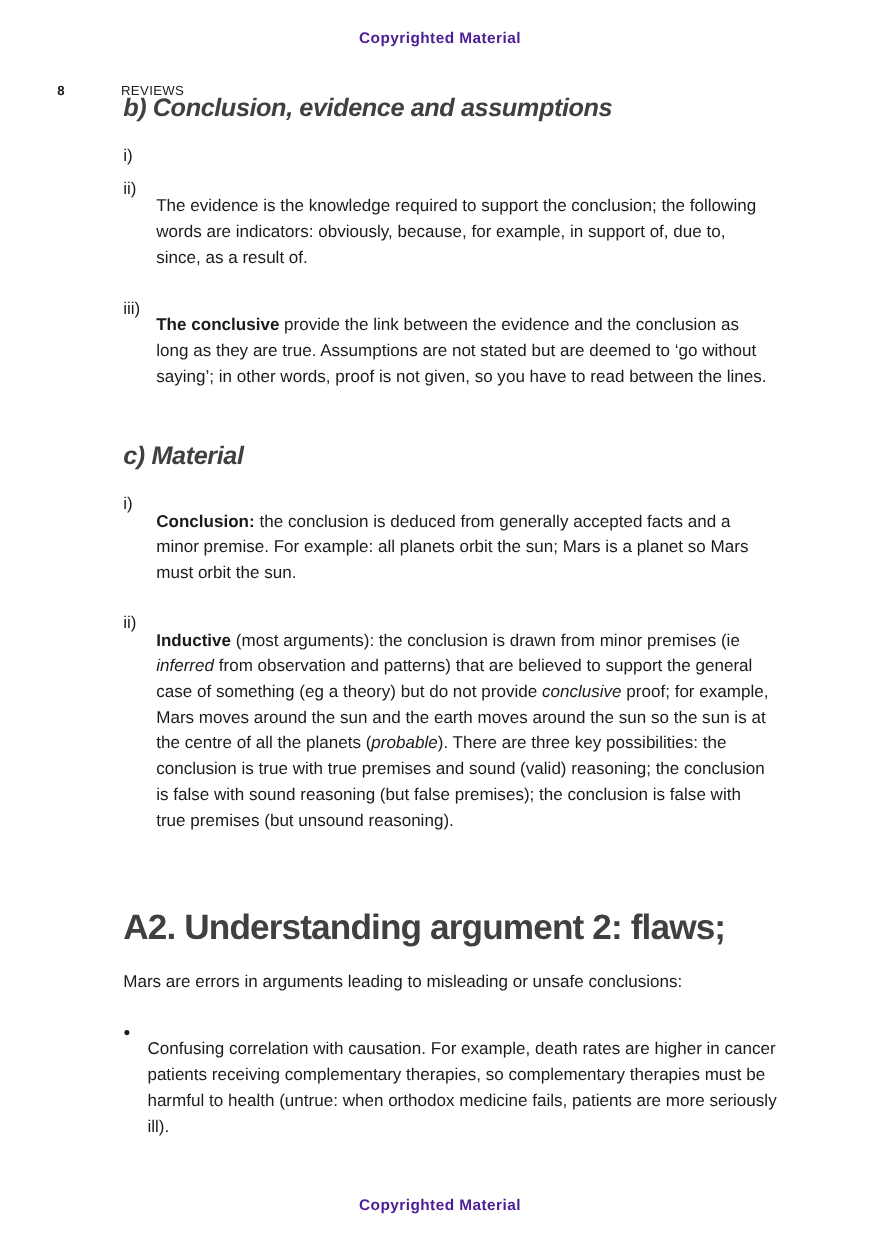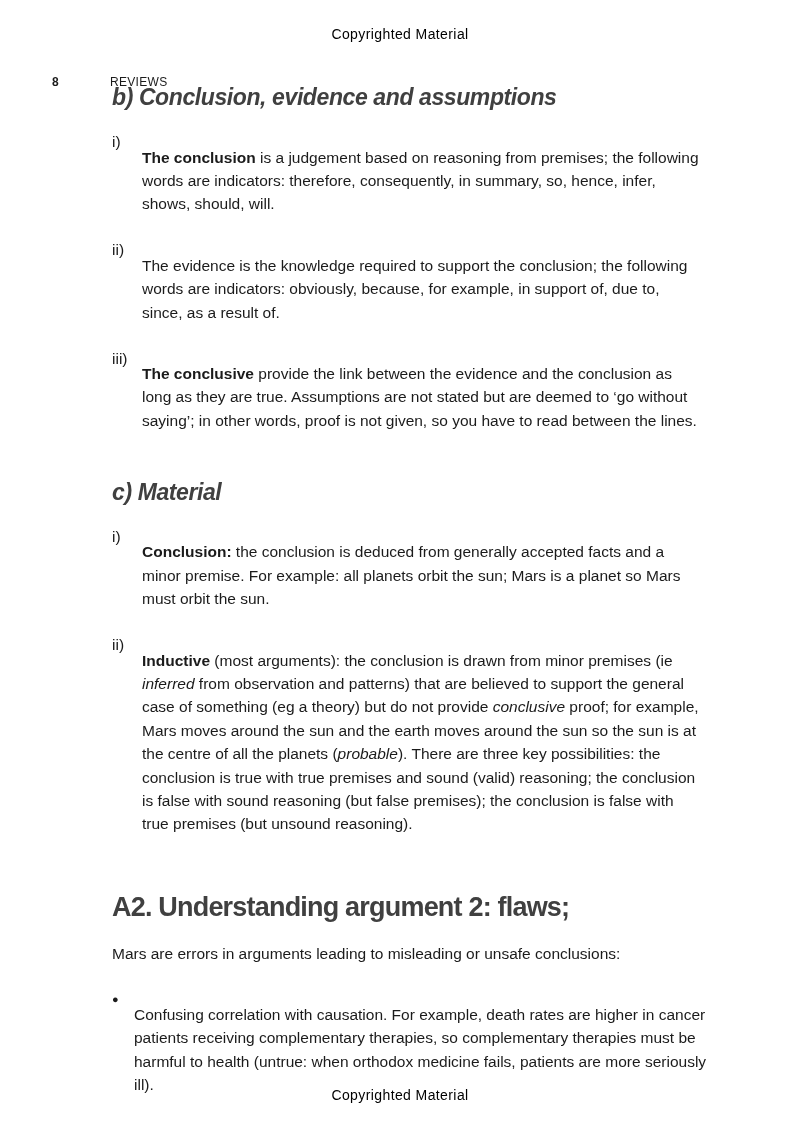--- a/index.html
+++ b/index.html
@@ -11,22 +11,22 @@
     overflow: hidden;
   }
   .page {
     position: relative;
     width: 800px; height: 1131px;
     background: #ffffff;
   }
   .watermark {
     position: absolute; left: 0; right: 0;
     text-align: center;
-    font-size: 14px; font-weight: 400;
-    color: #000000;
+    font-size: 14px; font-weight: 700;
+    color: #4c1d95;
     letter-spacing: 0.4px;
   }
   .watermark.top { top: 26px; }
   .watermark.bottom { top: 1087px; }
 
   .running-header {
     position: absolute; top: 43px; left: 52px;
     display: flex; align-items: baseline;
     font-size: 12px; line-height: 14px;
   }
@@ -40,23 +40,23 @@
 
   h1, h2 { font-weight: 700; color: #404040; }
   h2.sub {
     font-style: italic;
     font-size: 23px; line-height: 28px;
     letter-spacing: -0.4px;
   }
   h2.sub-b { margin-top: 83px; }
   h2.sub-c { margin-top: 30px; }
   h1.chapter {
-    font-size: 27px; line-height: 32.5px;
+    font-size: 32px; line-height: 32.5px;
     letter-spacing: -0.8px;
-    margin-top: 40px;
+    margin-top: 54px;
   }
   h1.chapter span { display: block; }
   h2.sub-a { margin-top: 22px; }
 
   .roman-list { margin-top: 15px; }
   .li {
     display: grid;
     grid-template-columns: 30px 1fr;
     margin-bottom: 7px;
     font-size: 15.5px; line-height: 23.4px;
@@ -93,21 +93,20 @@
     <span class="running-title">REVIEWS</span>
   </header>
 
   <main class="content">
 
     <h2 class="sub sub-b">b) Conclusion, evidence and assumptions</h2>
 
     <div class="roman-list">
       <div class="li">
         <span class="marker">i)</span>
-        <p class="li-text"><span style="font-weight: 700;">The conclusion</span><span> is a judgement based on reasoning from premises; the following words are indicators: therefore, consequently, in summary, so, hence, infer, shows, should, will.</span></p>
       </div>
       <div class="li">
         <span class="marker">ii)</span>
         <p class="li-text"><span style="font-weight: 400;">The evidence</span><span> is the knowledge required to support the conclusion; the following words are indicators: obviously, because, for example, in support of, due to, since, as a result of.</span></p>
       </div>
       <div class="li">
         <span class="marker">iii)</span>
         <p class="li-text"><span style="font-weight: 700;">The conclusive</span><span> provide the link between the evidence and the conclusion as long as they are true. Assumptions are not stated but are deemed to ‘go without saying’; in other words, proof is not given, so you have to read between the lines.</span></p>
       </div>
     </div>

